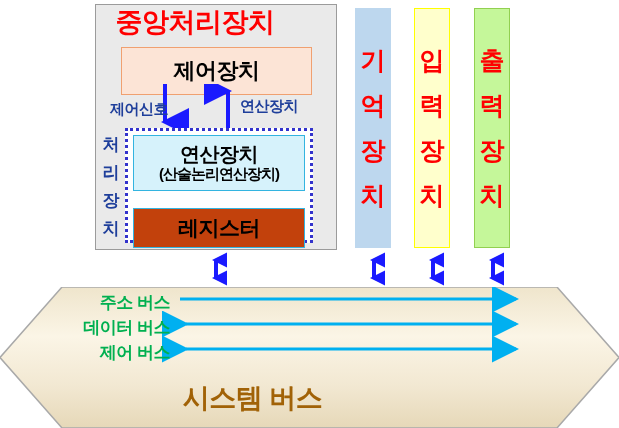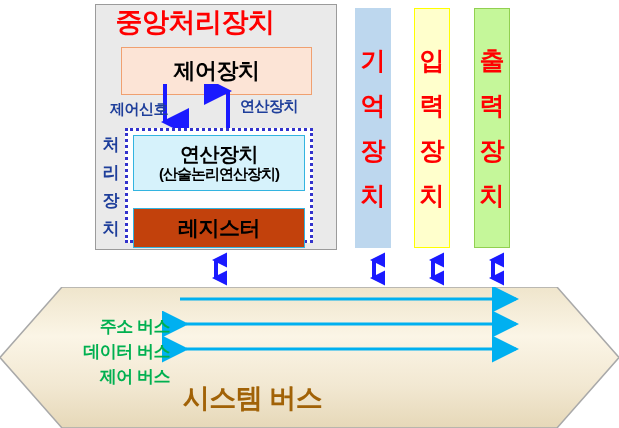--- a/index.html
+++ b/index.html
@@ -128,21 +128,20 @@
 
   .bus-label{
     position:absolute;
     color:#00b050;
     font-weight:bold;
     font-size:17px;
     letter-spacing:-0.5px;
     white-space:nowrap;
     text-align:right;
     width:130px;
-    margin-top:24px;
   }
   #lbl-address{left:40px;top:291px;}
   #lbl-data   {left:40px;top:316px;}
   #lbl-control{left:40px;top:341px;}
 
   .bus-lines{position:absolute;left:0;top:287px;width:619px;height:90px;}
 
   .system-bus-title{
     position:absolute;
     left:0px; top:380px; width:505px;

